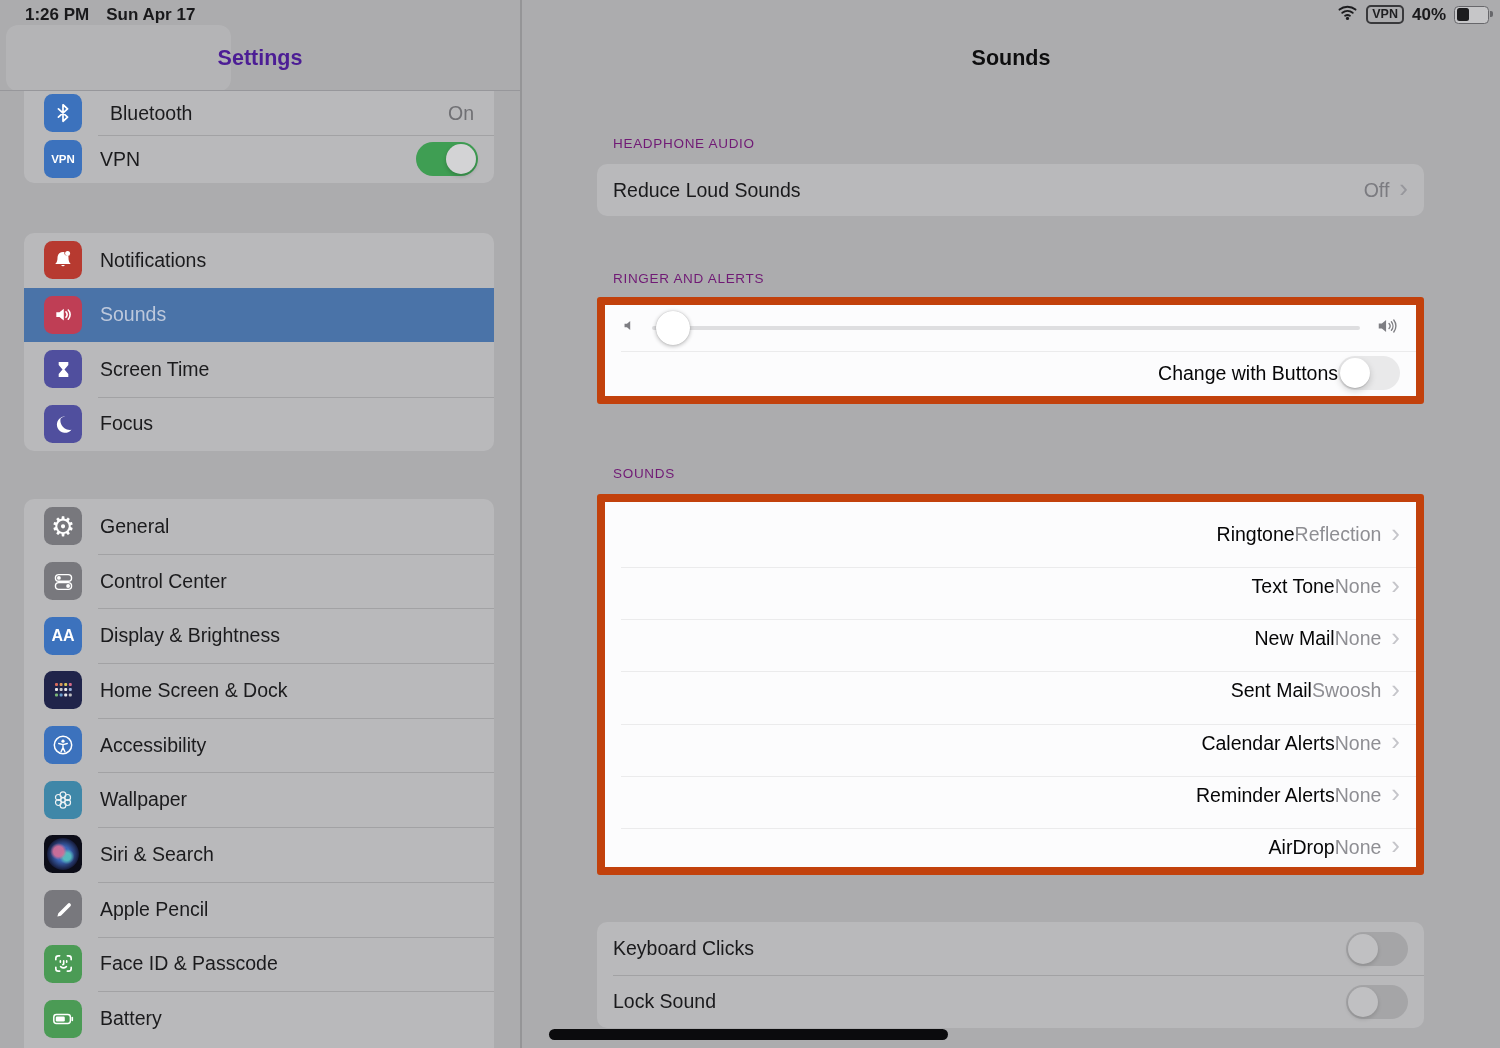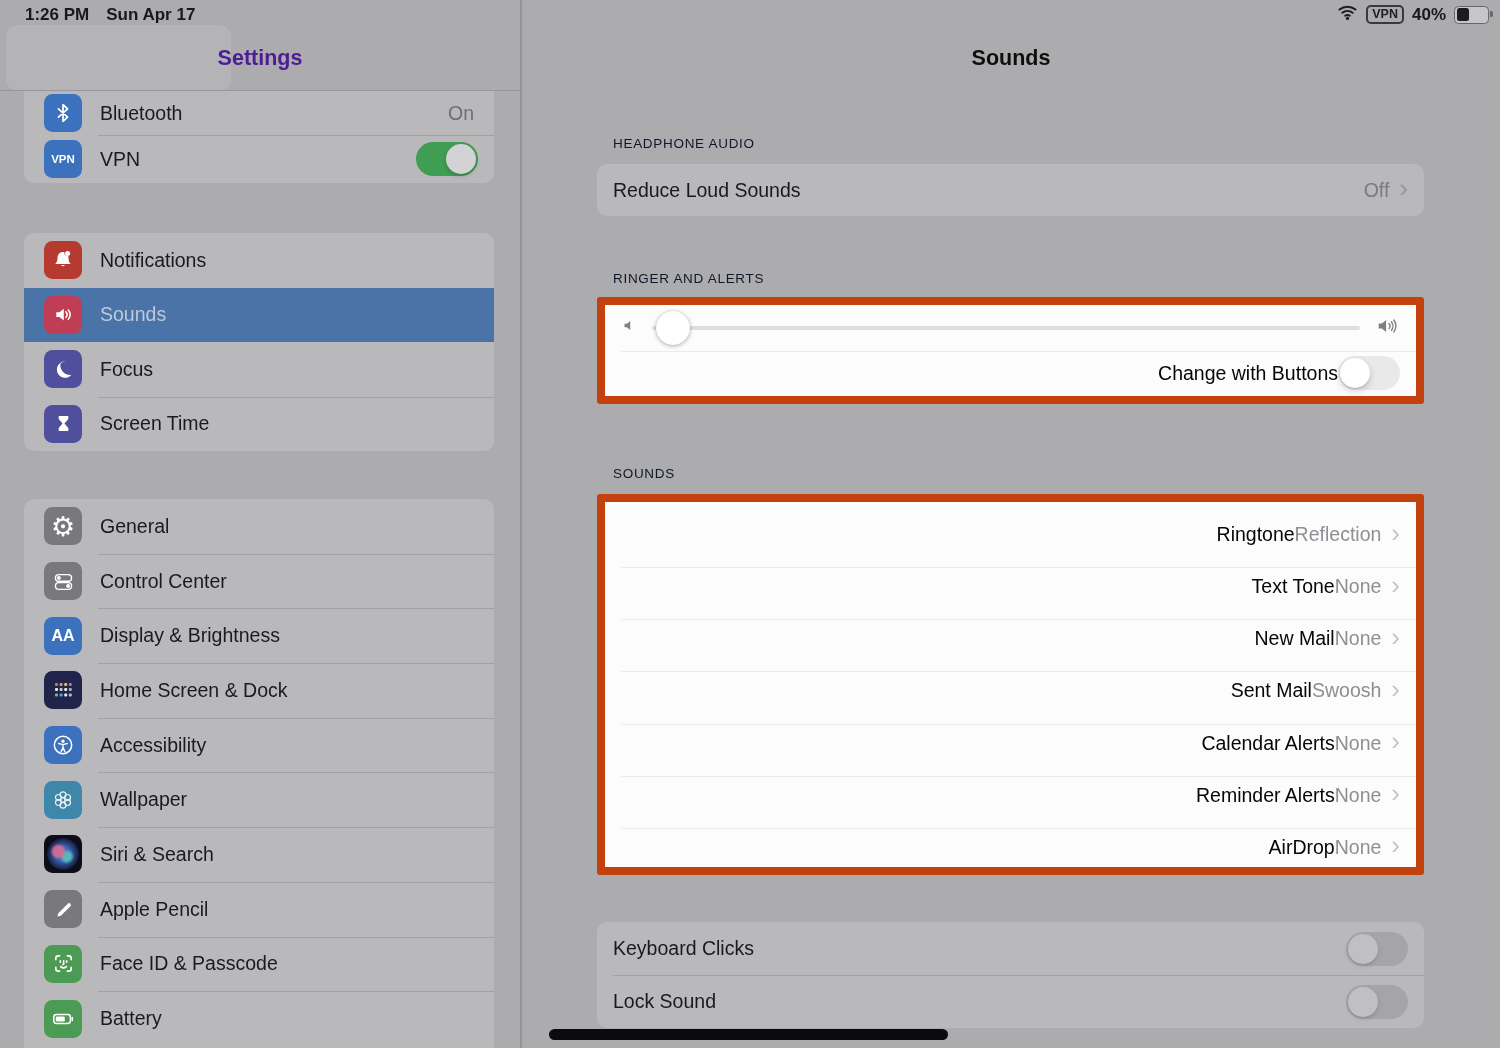--- a/index.html
+++ b/index.html
@@ -27,21 +27,21 @@
   .sb-title{position:absolute;left:0;top:46px;width:520px;text-align:center;
     font-size:21.5px;font-weight:700;color:#4c1d95;}
   .main-title{position:absolute;left:522px;top:46px;width:978px;text-align:center;
     font-size:21.5px;font-weight:700;color:#0e0e0f;}
 
   .sb-card{position:absolute;left:24px;width:470px;background:#b9b9bb;border-radius:10px;overflow:hidden;}
   .card-a{top:91px;height:92px;border-radius:0 0 10px 10px;}
   .card-b{top:233px;height:218px;}
   .card-c{top:499px;height:560px;border-radius:10px 10px 0 0;}
   .sb-row{display:flex;align-items:center;position:relative;height:54.5px;}
-  .card-a .sb-row:nth-child(1){height:44px;}
+  .card-a .sb-row:nth-child(1){height:44px;gap:10px;}
   .card-a .sb-row:nth-child(2){height:48px;}
   .card-b .sb-row{height:54.5px;}
   .card-c .sb-row{height:54.7px;}
   .sb-row:not(:first-child)::before{content:'';position:absolute;left:74px;right:0;top:0;height:1px;background:#a2a2a4;}
   .sb-row.selected{background:#4a73a8;}
   .sb-row.selected::before,.sb-row.selected + .sb-row::before{display:none;}
   .sb-icon{width:38px;height:38px;border-radius:8.5px;margin-left:20px;margin-right:18px;flex:none;
     display:flex;align-items:center;justify-content:center;overflow:hidden;}
   .sb-label{font-size:19.5px;color:#1b1b1d;flex:1;}
   .sb-row.selected .sb-label{color:#bec9dc;}
@@ -54,21 +54,21 @@
   .toggle.on .knob{right:2px;}
   .toggle.bright{background:#e9e9ea;}
   .toggle.bright .knob{background:#ffffff;box-shadow:0 3px 7px rgba(0,0,0,.18),0 1px 1px rgba(0,0,0,.12);}
   .toggle.dim{background:#a5a5a7;}
   .toggle.dim .knob{background:#c0c0c2;box-shadow:0 2px 4px rgba(0,0,0,.15);}
   .toggle.green.on{background:#3f9e53;}
   .toggle.green .knob{background:#d3d3d5;box-shadow:0 2px 4px rgba(0,0,0,.2);}
   .sb-row .toggle{margin-right:16px;}
 
   
-  .sec-header{position:absolute;left:613px;font-size:13.5px;letter-spacing:.7px;color:#0f172a;}
+  .sec-header{position:absolute;left:613px;font-size:13.5px;letter-spacing:.7px;color:#701a75;}
   .rcard{position:absolute;left:597px;width:827px;box-sizing:border-box;border-radius:10px;}
   .rcard.dim{background:#b9b9bb;}
   .rcard.bright{background:#fcfcfd;border:8px solid #c2410c;border-radius:3px;text-align:right;}
   .rrow{display:flex;align-items:center;position:relative;padding:0 16px;}
   .rrow .rlabel{font-size:19.5px;flex:1;}
   .rcard.dim .rlabel{color:#1a1a1c;}
   .rcard.bright .rlabel{color:#060607;}
   .rvalue{font-size:19.5px;}
   .rcard.dim .rvalue{color:#7b7b80;}
   .rcard.bright .rvalue{color:#8e8e93;}
@@ -177,33 +177,33 @@
       <span class="sb-icon" style="background:#bf3e55">
         <svg width="23" height="23" viewBox="0 0 24 24">
           <path fill="#fff" d="M4.5 9.6v5h3.3l4.5 3.7V5.9L7.8 9.6z"></path>
           <path d="M14.6 9.3a3.9 3.9 0 0 1 0 5.6M17 7.3a7 7 0 0 1 0 9.6" stroke="#fff" stroke-width="1.7" fill="none" stroke-linecap="round"></path>
         </svg>
       </span>
       <span class="sb-label">Sounds</span>
     </div>
     <div class="sb-row">
       <span class="sb-icon" style="background:#504f9e">
+        <svg width="21" height="21" viewBox="0 0 24 24">
+          <path fill="#fff" d="M6.5 3.5h11v3.4L13.1 12l4.4 5.1v3.4h-11v-3.4L10.9 12 6.5 6.9z"></path>
+        </svg>
+      </span>
+      <span class="sb-label">Screen Time</span>
+    </div>
+    <div class="sb-row">
+      <span class="sb-icon" style="background:#504f9e">
         <svg width="22" height="22" viewBox="0 0 24 24">
           <path fill="#fff" d="M14.7 3.6a9 9 0 1 0 6.6 14.7A10.3 10.3 0 0 1 9.4 5.9a10.2 10.2 0 0 1 5.3-2.3z"></path>
         </svg>
       </span>
       <span class="sb-label">Focus</span>
-    </div>
-    <div class="sb-row">
-      <span class="sb-icon" style="background:#504f9e">
-        <svg width="21" height="21" viewBox="0 0 24 24">
-          <path fill="#fff" d="M6.5 3.5h11v3.4L13.1 12l4.4 5.1v3.4h-11v-3.4L10.9 12 6.5 6.9z"></path>
-        </svg>
-      </span>
-      <span class="sb-label">Screen Time</span>
     </div>
   </div>
 
   <div class="sb-card card-c">
     <div class="sb-row">
       <span class="sb-icon" style="background:#78787d">
           <span class="gear-glyph">⚙</span>
         </span>
       <span class="sb-label">General</span>
     </div>

